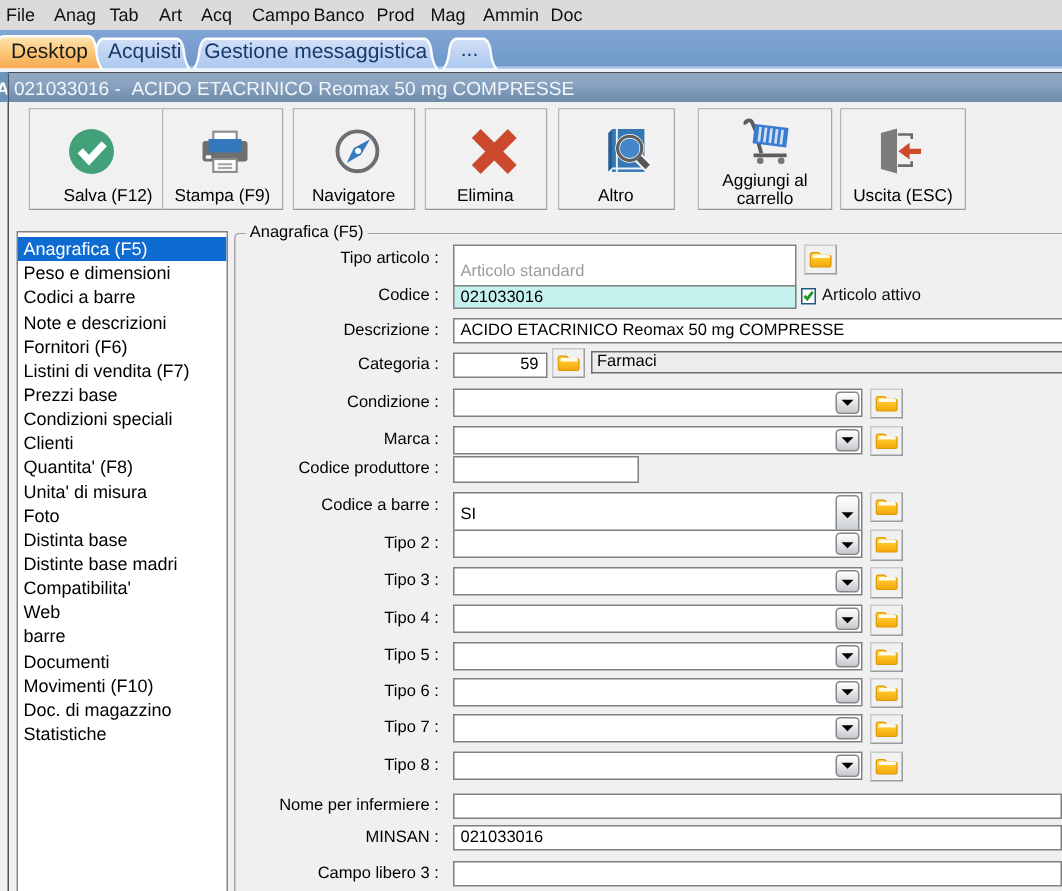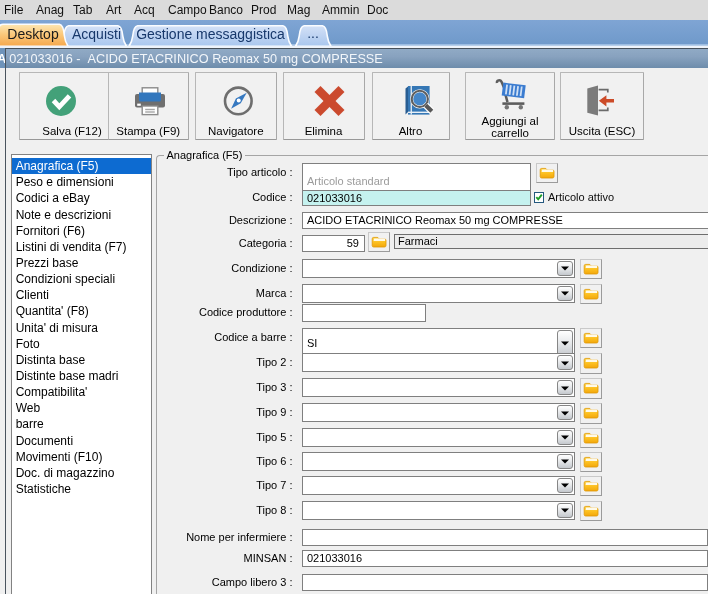--- a/index.html
+++ b/index.html
@@ -158,21 +158,21 @@
 <path d="M0.3 3.6 L11 0.6 L11 30.6 L0.3 27.7 Z" fill="#7b7b7b"></path>
 <path d="M11.9 15.8 L19.4 10.2 V14.1 H27 V17.6 H19.4 V21.4 Z" fill="#cc4b28"></path>
 </g>
       </svg></div>
     <div class="tbl" style="top:52px">Uscita (ESC)</div>
   </div>
 <div class="a" style="left:10.7px;top:153.6px;width:141px;height:441px;background:#fff;border:1px solid #828282;box-sizing:border-box;overflow:hidden">
 <div style="margin-top:3.6px">
       <div class="sbitem" style="background:#0d6bd1;color:#fff">Anagrafica (F5)</div>
       <div class="sbitem">Peso e dimensioni</div>
-      <div class="sbitem">Codici a eBay</div>
+      <div class="sbitem">Codici a barre</div>
       <div class="sbitem">Note e descrizioni</div>
       <div class="sbitem">Fornitori (F6)</div>
       <div class="sbitem">Listini di vendita (F7)</div>
       <div class="sbitem">Prezzi base</div>
       <div class="sbitem">Condizioni speciali</div>
       <div class="sbitem">Clienti</div>
       <div class="sbitem">Quantita' (F8)</div>
       <div class="sbitem">Unita' di misura</div>
       <div class="sbitem">Foto</div>
       <div class="sbitem">Distinta base</div>
@@ -310,21 +310,21 @@
         <linearGradient id="fold" x1="0" y1="0" x2="0" y2="1">
 <stop offset="0" stop-color="#ffd54a"></stop>
           <stop offset="0.55" stop-color="#fcbe1e"></stop>
           <stop offset="1" stop-color="#f2a70c"></stop>
         </linearGradient>
       </defs>
 <path d="M1.2 2.8 Q1.2 1.4 2.6 1.4 L6.2 1.4 Q7.2 1.4 7.6 2.2 L8 3 L13.6 3 Q15 3 15 4.4 L15 9.6 Q15 11 13.6 11 L2.6 11 Q1.2 11 1.2 9.6 Z" fill="url(#fold)" stroke="#df9803" stroke-width="0.8"></path>
 <path d="M3.2 2.6 L13.2 2.6 Q14.4 2.6 14.2 3.8 L14 5 L2.6 5 Q2.8 3.4 3.2 2.6" fill="#fffdf2" opacity="0.95" rx="1"></path>
 </svg>
   </div>
-<div class="lbl" style="right:415.5px;top:406.0px">Tipo 9 :</div>
+<div class="lbl" style="right:415.5px;top:406.0px">Tipo 4 :</div>
 <div class="combo" style="left:302px;top:403px;width:272.5px;height:19px">
     <span class="arrow"></span>
   </div>
 <div class="btnf" style="left:580px;top:403px;width:21.5px;height:20.5px">
     <svg width="16" height="12" viewBox="0 0 16 12">
 <defs>
         <linearGradient id="fold" x1="0" y1="0" x2="0" y2="1">
 <stop offset="0" stop-color="#ffd54a"></stop>
           <stop offset="0.55" stop-color="#fcbe1e"></stop>
           <stop offset="1" stop-color="#f2a70c"></stop>

